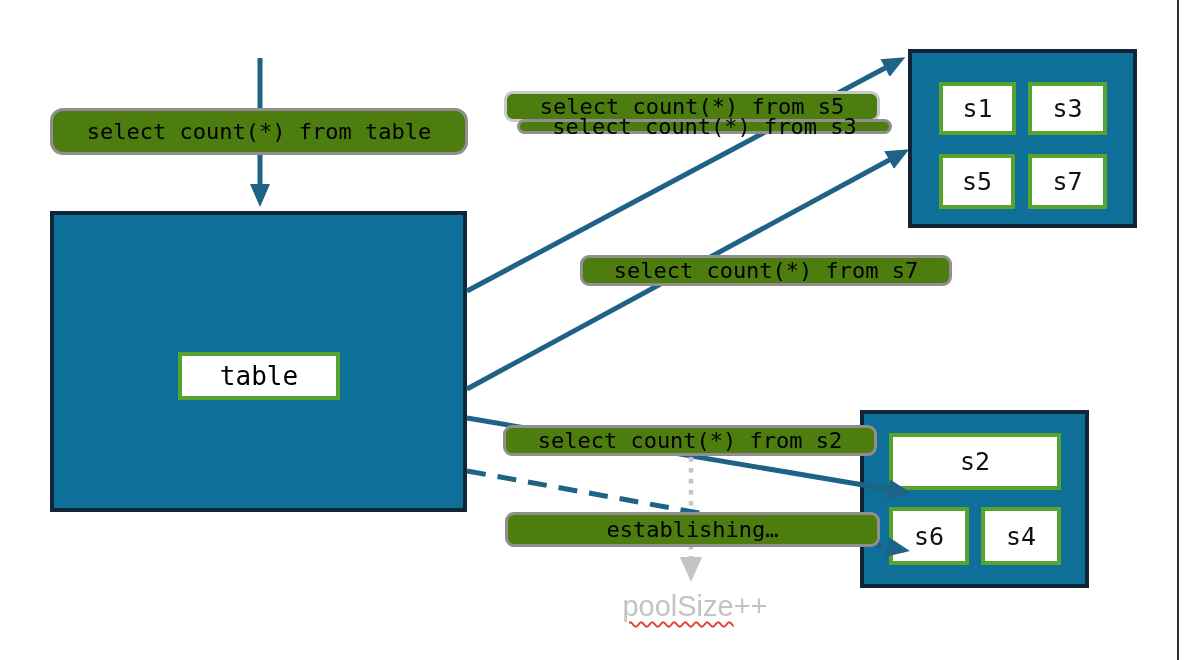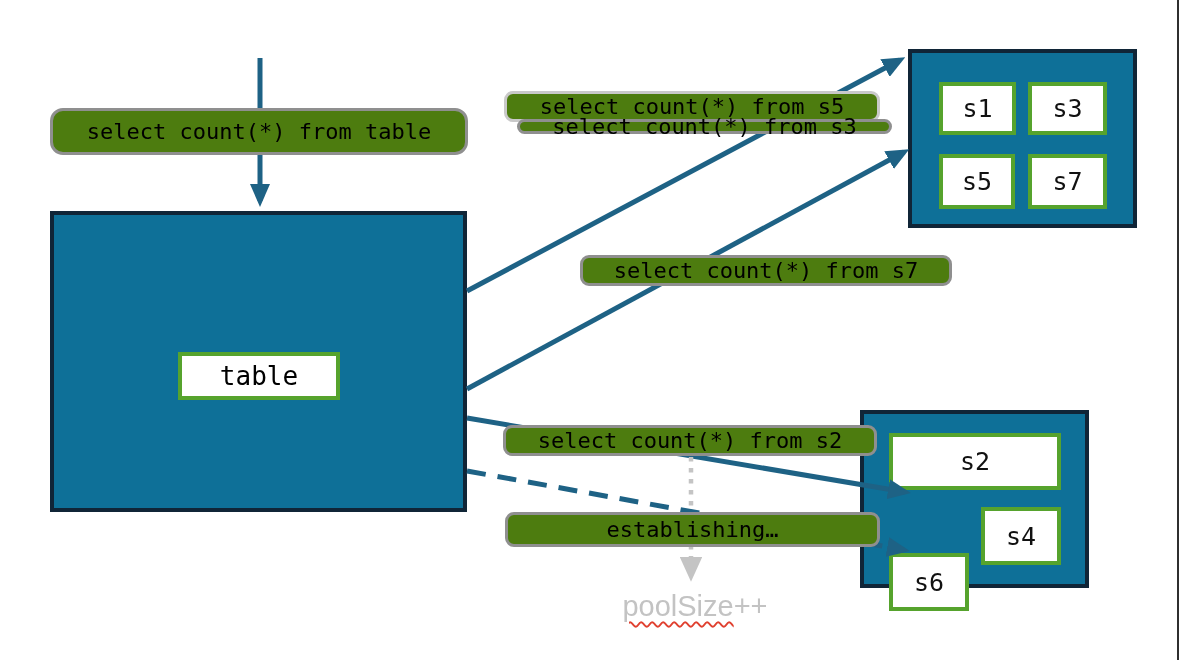--- a/index.html
+++ b/index.html
@@ -21,21 +21,21 @@
 
   .white-box{position:absolute;background:#fff;border:4px solid var(--green_border);
              box-sizing:border-box;display:flex;align-items:center;justify-content:center;
              color:var(--shard_text);font-size:25px;}
   .table-label{left:124px;top:93px;width:162px;height:48px;font-size:26px;color:#000;margin-top:44px;}
   .s1{left:27px;top:29px;width:77px;height:53px;}
   .s3{left:116px;top:29px;width:79px;height:53px;text-align:right;}
   .s5{left:27px;top:101px;width:76px;height:55px;}
   .s7{left:116px;top:101px;width:79px;height:55px;}
   .s2{left:25px;top:19px;width:172px;height:57px;}
-  .s6{left:25px;top:93px;width:80px;height:58px;margin-top:46px;}
+  .s6{left:25px;top:93px;width:80px;height:58px;}
   .s4{left:117px;top:93px;width:80px;height:58px;}
 
   svg.arrows{position:absolute;left:0;top:0;z-index:2;}
   .a-teal{stroke:var(--arrow_teal);stroke-width:5;fill:none;}
   .a-dash{stroke-dasharray:19 12;}
   .a-dot{stroke:var(--muted_grey);stroke-width:4.5;stroke-dasharray:4.5 6.5;fill:none;}
   .mh-teal{fill:var(--arrow_teal);}
   .mh-grey{fill:var(--muted_grey);}
 
   .qlabel{position:absolute;background:#4d7c0f;border:3px solid var(--label_border);

